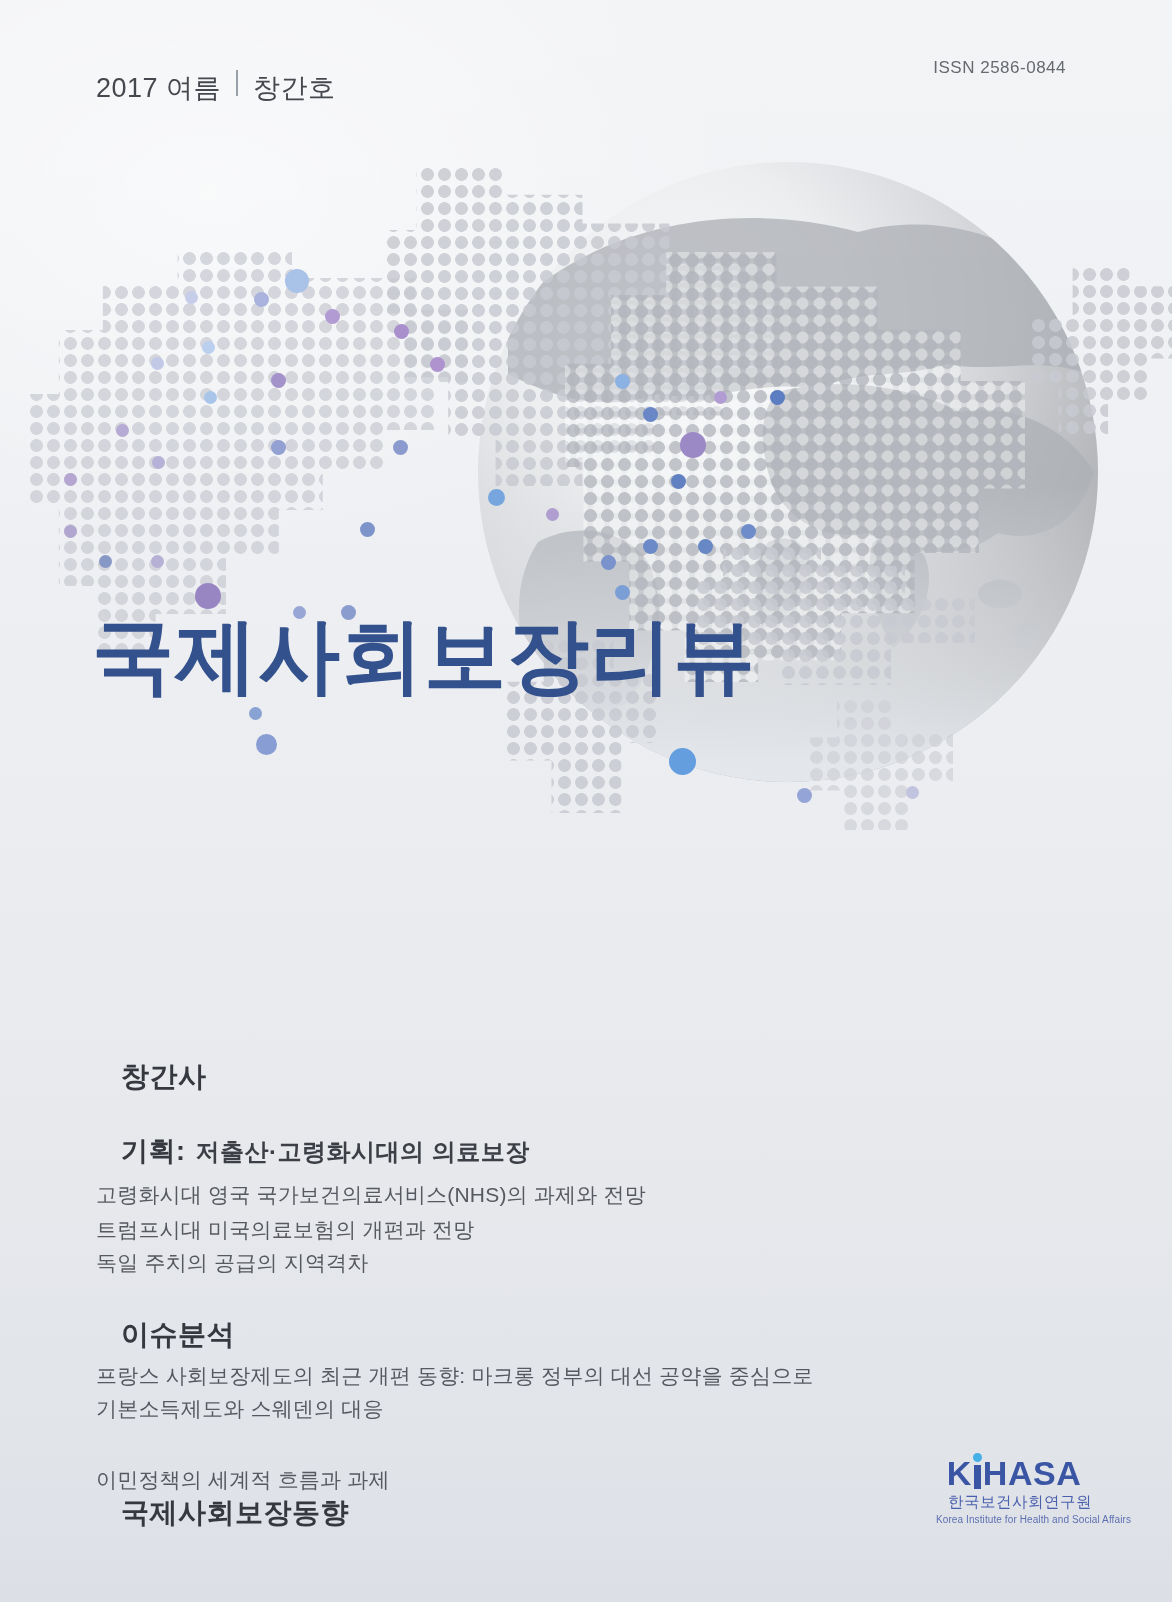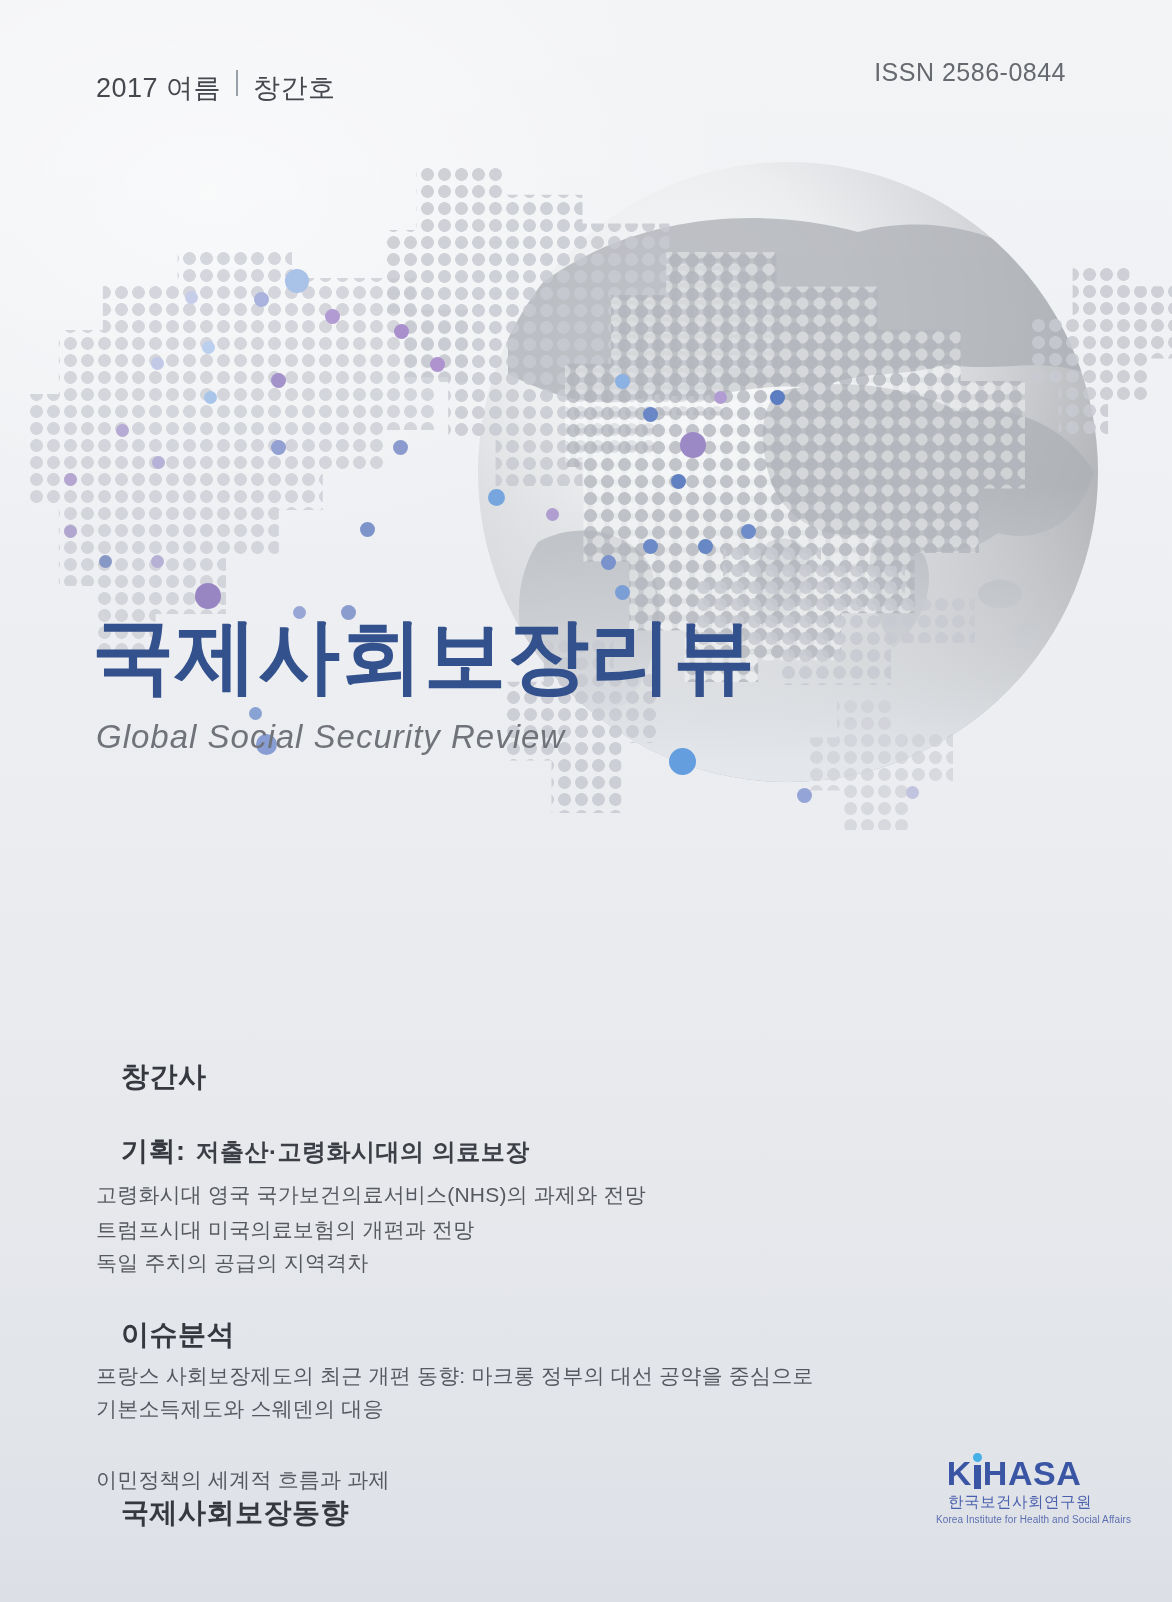--- a/index.html
+++ b/index.html
@@ -52,21 +52,21 @@
     clip-path:polygon(25% 0,70% 0,70% 20%,100% 20%,100% 60%,75% 60%,75% 100%,30% 100%,30% 70%,0% 70%,0% 25%,25% 25%);}
   #dots-sC{left:808px;top:698px;width:145px;height:132px;
     background-image:radial-gradient(circle, rgba(206,208,214,.7) 6px, transparent 6.8px);
     clip-path:polygon(20% 0,60% 0,60% 25%,100% 25%,100% 65%,70% 65%,70% 100%,25% 100%,25% 70%,0% 70%,0% 30%,20% 30%);}
 
   .accent-dot{position:absolute;border-radius:50%;}
 
   
   .issue-line{position:absolute;left:96px;top:70px;font-size:27px;font-weight:400;color:#45484e;letter-spacing:.5px;display:flex;align-items:flex-start;}
   .issue-divider{display:inline-block;width:2px;height:26px;background:#9aa0a8;margin:0 15px;}
-  .issn{position:absolute;right:106px;top:58px;font-size:25px;font-weight:400;color:#66696f;letter-spacing:.5px;margin-left:35px;}
+  .issn{position:absolute;right:106px;top:58px;font-size:17px;font-weight:400;color:#66696f;letter-spacing:.5px;margin-left:35px;}
 
   
   .title-ko{position:absolute;left:92px;top:602px;font-size:82px;font-weight:800;color:#33518c;letter-spacing:1px;white-space:nowrap;}
   .title-en{position:absolute;left:96px;top:718px;font-size:33px;font-style:italic;font-weight:500;color:#70747a;letter-spacing:1px;white-space:nowrap;}
 
   
   .toc-head{position:absolute;left:96px;font-size:28px;font-weight:700;color:#35383e;letter-spacing:.5px;white-space:nowrap;margin-left:25px;}
   #toc-foreword{top:1058px;}
   #toc-plan-line{top:1133px;display:flex;align-items:baseline;}
   #toc-plan-line .plan-label{font-size:27px;font-weight:700;color:#35383e;}
@@ -161,21 +161,20 @@
     </div>
 
   <div class="issue-line">
     <span>2017 여름</span>
     <span class="issue-divider"></span>
     <span>창간호</span>
   </div>
   <div class="issn">ISSN 2586-0844</div>
 
   <div class="title-ko">국제사회보장리뷰</div>
-  <div class="title-en">Global Social Security Review</div>
 
   <div class="toc-head" id="toc-foreword">창간사</div>
 
   <div class="toc-head" id="toc-plan-line">
     <span class="plan-label">기획:</span>
     <span class="plan-title">저출산·고령화시대의 의료보장</span>
   </div>
   <div class="toc-item" id="plan-item-0">고령화시대 영국 국가보건의료서비스(NHS)의 과제와 전망</div>
   <div class="toc-item" id="plan-item-1">트럼프시대 미국의료보험의 개편과 전망</div>
   <div class="toc-item" id="plan-item-2">독일 주치의 공급의 지역격차</div>

